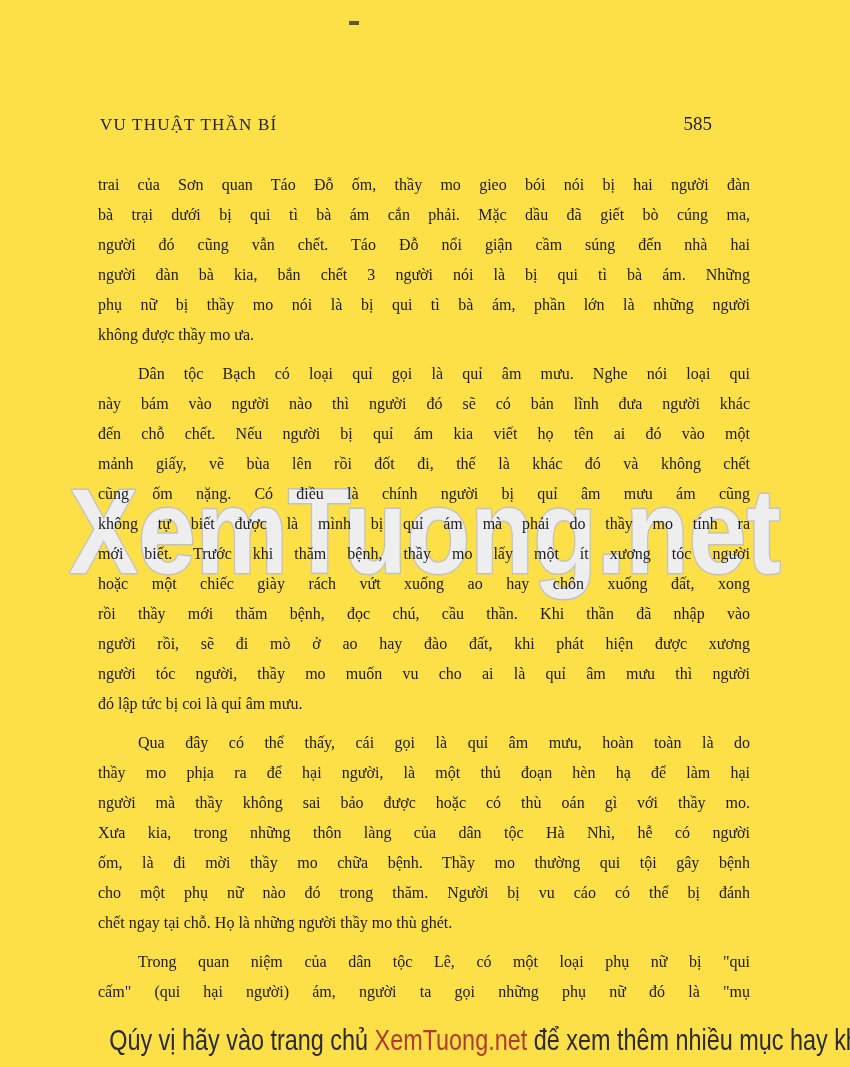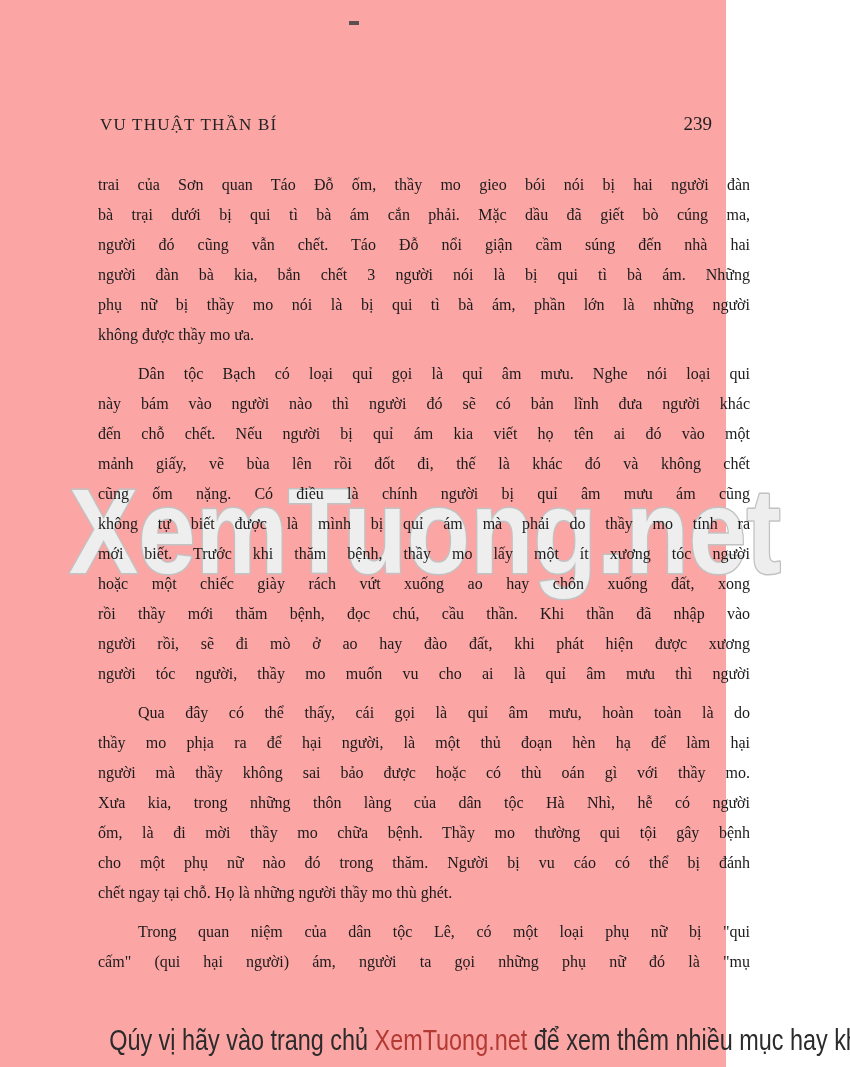--- a/index.html
+++ b/index.html
@@ -4,22 +4,22 @@
 <style>
   html, body { margin: 0; padding: 0; }
   body {
     width: 850px; height: 1067px;
     background: #ffffff;
     font-family: "Liberation Serif", serif;
     overflow: hidden;
   }
   .page {
     position: relative;
-    width: 726px; height: 1067px;
-    background: #fca5a5;
+    width: 850px; height: 1067px;
+    background: #fde047;
   }
   
   .top-dash {
     position: absolute;
     left: 349px; top: 21px;
     width: 10px; height: 4px;
     background: #3f3f3f;
     opacity: .85;
   }
   
@@ -104,21 +104,21 @@
 </style>
 </head>
 <body>
 
 <div class="page">
 
   <div class="top-dash"></div>
 
   <div class="header">
     <span class="running-title">VU THUẬT THẦN BÍ</span>
-    <span class="page-number">239</span>
+    <span class="page-number">585</span>
   </div>
 
   <svg class="watermark" width="750" height="175" aria-hidden="true">
     <text x="375" y="125" text-anchor="middle" textLength="712" lengthAdjust="spacingAndGlyphs">XemTuong.net</text>
   </svg>
 
   <div class="body-text" id="body-text">
       <div class="para">
         <div class="line">trai của Sơn quan Táo Đỗ ốm, thầy mo gieo bói nói bị hai người đàn</div>
         <div class="line">bà trại dưới bị qui tì bà ám cắn phải. Mặc dầu đã giết bò cúng ma,</div>
@@ -132,20 +132,21 @@
         <div class="line">này bám vào người nào thì người đó sẽ có bản lĩnh đưa người khác</div>
         <div class="line">đến chỗ chết. Nếu người bị quỉ ám kia viết họ tên ai đó vào một</div>
         <div class="line">mảnh giấy, vẽ bùa lên rồi đốt đi, thế là khác đó và không chết</div>
         <div class="line">cũng ốm nặng. Có điều là chính người bị quỉ âm mưu ám cũng</div>
         <div class="line">không tự biết được là mình bị quỉ ám mà phải do thầy mo tính ra</div>
         <div class="line">mới biết. Trước khi thăm bệnh, thầy mo lấy một ít xương tóc người</div>
         <div class="line">hoặc một chiếc giày rách vứt xuống ao hay chôn xuống đất, xong</div>
         <div class="line">rồi thầy mới thăm bệnh, đọc chú, cầu thần. Khi thần đã nhập vào</div>
         <div class="line">người rồi, sẽ đi mò ở ao hay đào đất, khi phát hiện được xương</div>
         <div class="line">người tóc người, thầy mo muốn vu cho ai là quỉ âm mưu thì người</div>
+        <div class="line lastfree">đó lập tức bị coi là quỉ âm mưu.</div>
       </div>
       <div class="para">
         <div class="line indent">Qua đây có thể thấy, cái gọi là quỉ âm mưu, hoàn toàn là do</div>
         <div class="line">thầy mo phịa ra để hại người, là một thủ đoạn hèn hạ để làm hại</div>
         <div class="line">người mà thầy không sai bảo được hoặc có thù oán gì với thầy mo.</div>
         <div class="line">Xưa kia, trong những thôn làng của dân tộc Hà Nhì, hễ có người</div>
         <div class="line">ốm, là đi mời thầy mo chữa bệnh. Thầy mo thường qui tội gây bệnh</div>
         <div class="line">cho một phụ nữ nào đó trong thăm. Người bị vu cáo có thể bị đánh</div>
         <div class="line lastfree">chết ngay tại chỗ. Họ là những người thầy mo thù ghét.</div>
       </div>

